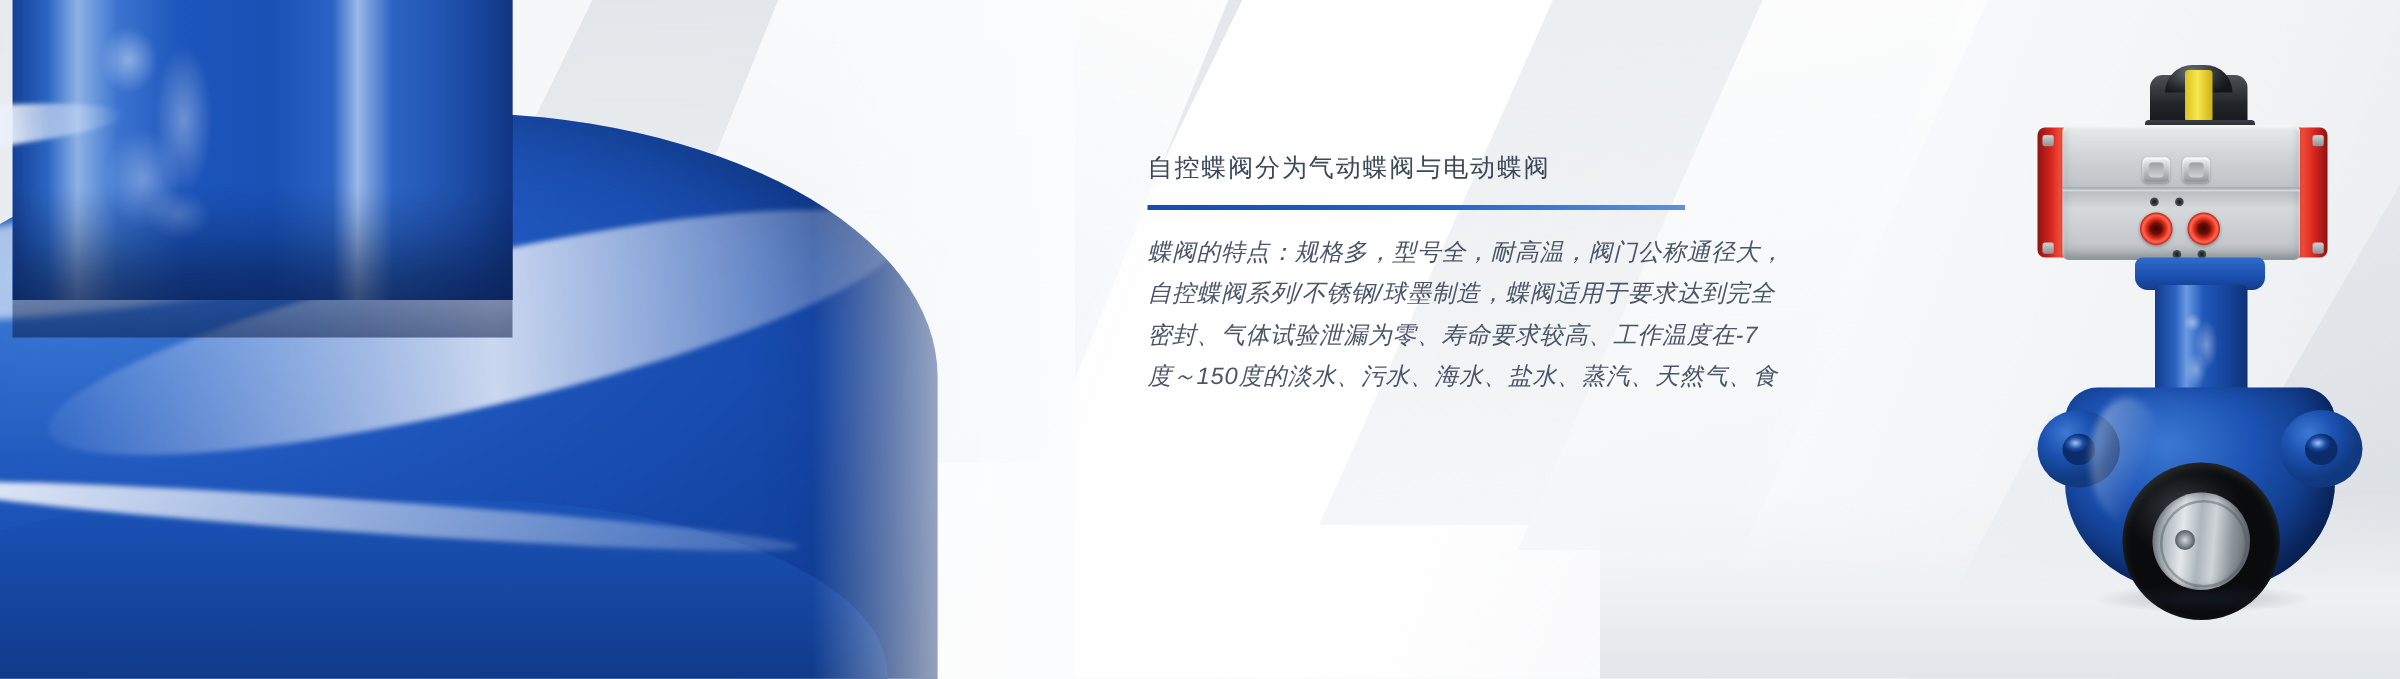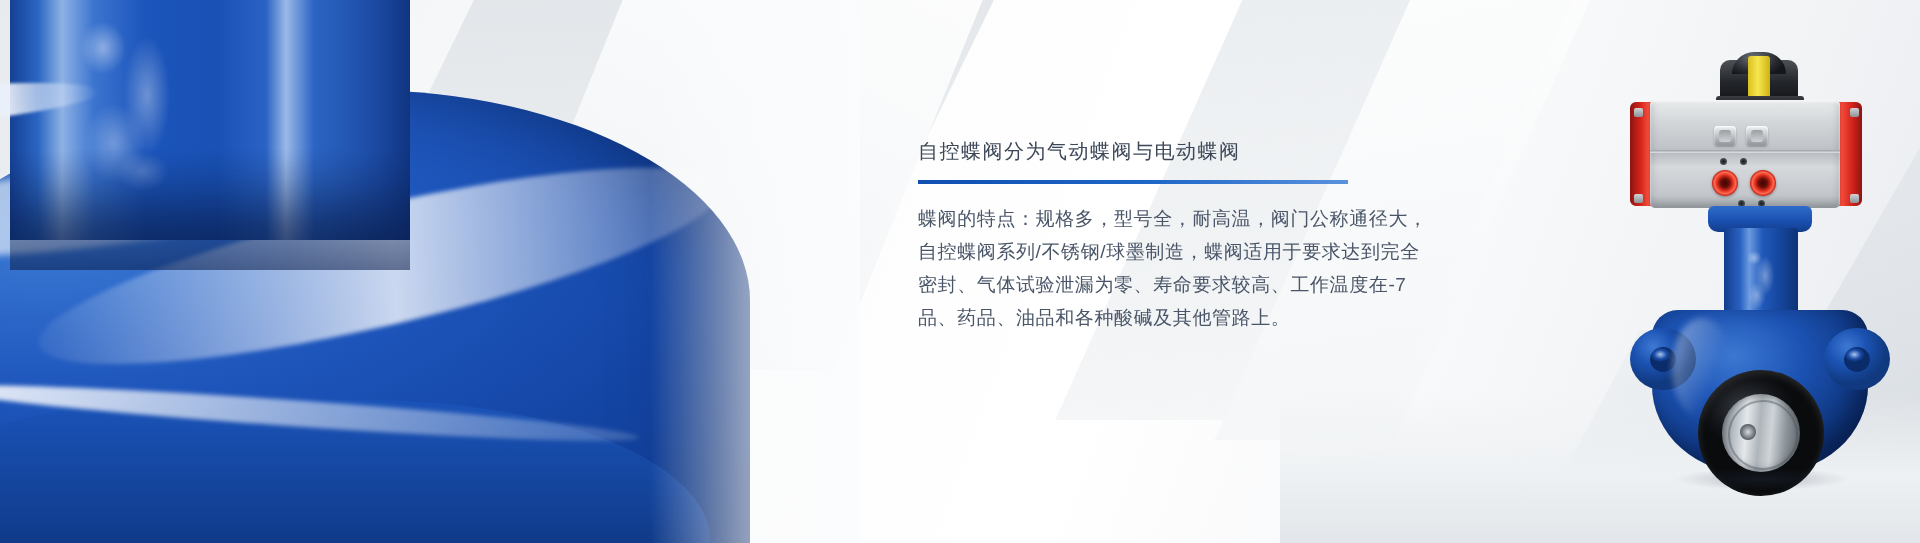--- a/index.html
+++ b/index.html
@@ -114,32 +114,33 @@
 
   
   #copy{position:absolute;left:918px;top:116px;width:560px;}
   #title{
     font-size:66px;line-height:1;font-weight:bold;letter-spacing:6px;
     color:#1757bd;
     text-shadow:3px 4px 5px rgba(120,140,175,.45);
     white-space:nowrap;
   }
   #subtitle{
-    margin-top:22px;font-size:20px;line-height:1.3;letter-spacing:1.5px;
+    margin-top:6px;font-size:20px;line-height:1.3;letter-spacing:1.5px;
     color:#3c4858;white-space:nowrap;
   }
   #divider{
     margin-top:16px;width:430px;height:4px;
     background:linear-gradient(90deg,#0f4faf 0%,#1f68c8 55%,#5b92dd 100%);
   }
   #body{
     margin-top:18px;width:546px;
     font-size:19px;line-height:33px;letter-spacing:.6px;
     color:#4a5668;
     text-align:justify;
+    font-style:italic;
   }
   #body span{display:block;white-space:nowrap;}
 
   
   #valve{position:absolute;left:1612px;top:52px;width:300px;height:420px;}
 
   .ind-base{position:absolute;left:108px;top:8px;width:78px;height:40px;
     background:linear-gradient(180deg,#4e5257,#23262a 55%,#14161a);
     border-radius:10px 10px 4px 4px;}
   .ind-dome{position:absolute;left:120px;top:0px;width:54px;height:22px;
@@ -245,21 +246,21 @@
     <div class="edgeblend"></div>
   </div>
 
   <div id="copy">
     <div id="subtitle">自控蝶阀分为气动蝶阀与电动蝶阀</div>
     <div id="divider"></div>
     <div id="body">
       <span>蝶阀的特点：规格多，型号全，耐高温，阀门公称通径大，</span>
       <span>自控蝶阀系列/不锈钢/球墨制造，蝶阀适用于要求达到完全</span>
       <span>密封、气体试验泄漏为零、寿命要求较高、工作温度在-7</span>
-      <span>品、药品、油品和各种酸碱及其他管路上。</span>
+      <span>度～150度的淡水、污水、海水、盐水、蒸汽、天然气、食</span>
     </div>
   </div>
 
   <div id="valve">
     <div class="ind-base"></div>
     <div class="ind-dome"></div>
     <div class="ind-yellow"></div>
     <div class="ind-collar"></div>
 
     <div class="act-cap-l"></div>

